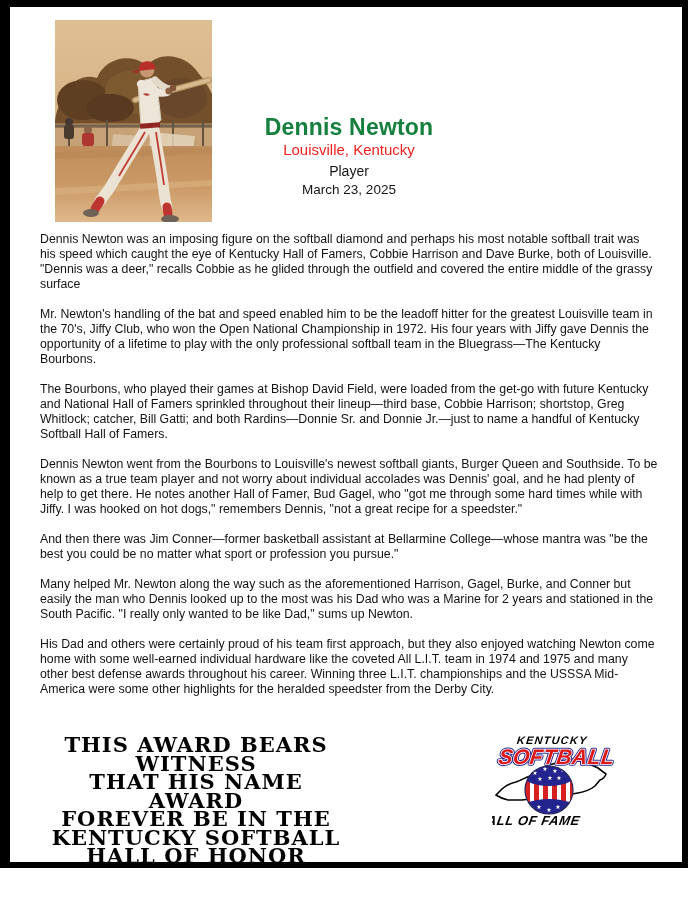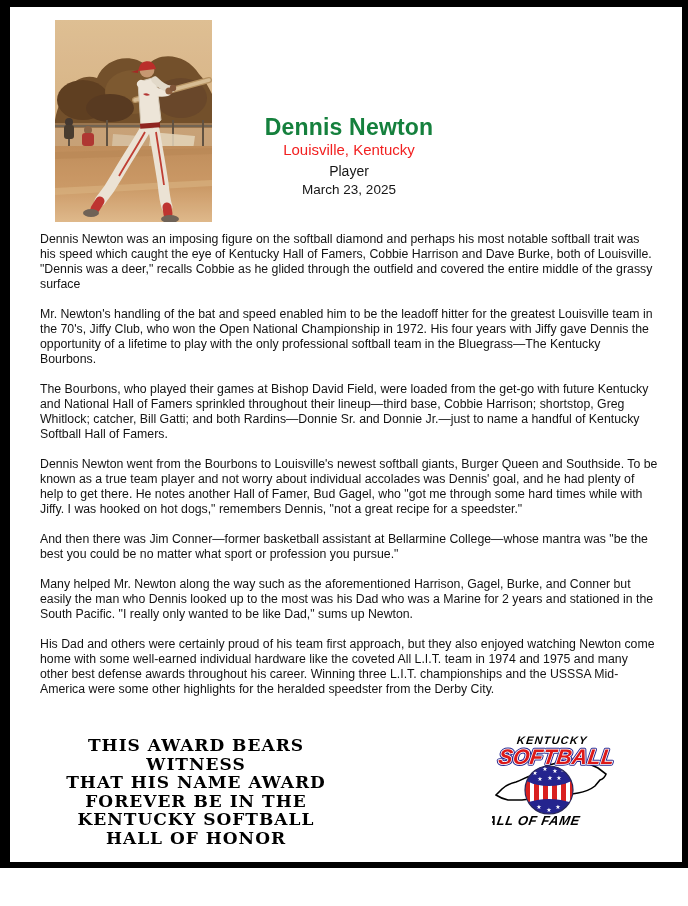--- a/index.html
+++ b/index.html
@@ -24,21 +24,21 @@
   .role{font-size:14px;color:#161616;margin-top:5px;}
   .date{font-size:13.5px;color:#161616;margin-top:3px;}
   .body-text{
     position:absolute;left:40px;top:232px;width:622px;
     font-size:12.3px;line-height:15px;color:#131313;
   }
   .body-text p{margin:0 4px 15px 0;}
   .award{
     position:absolute;left:40px;top:736px;width:312px;text-align:center;
     font-family:"DejaVu Serif","Liberation Serif",serif;font-weight:bold;
-    font-size:17px;line-height:18.5px;letter-spacing:1px;color:#000;
+    font-size:21px;line-height:18.5px;letter-spacing:1px;color:#000;
   }
   .hof-logo{position:absolute;left:492px;top:733px;width:122px;height:94px;}
   svg text{user-select:none;}
 </style>
 </head>
 <body>
 
 <div class="page">
 
   <div class="doc-frame"></div>

